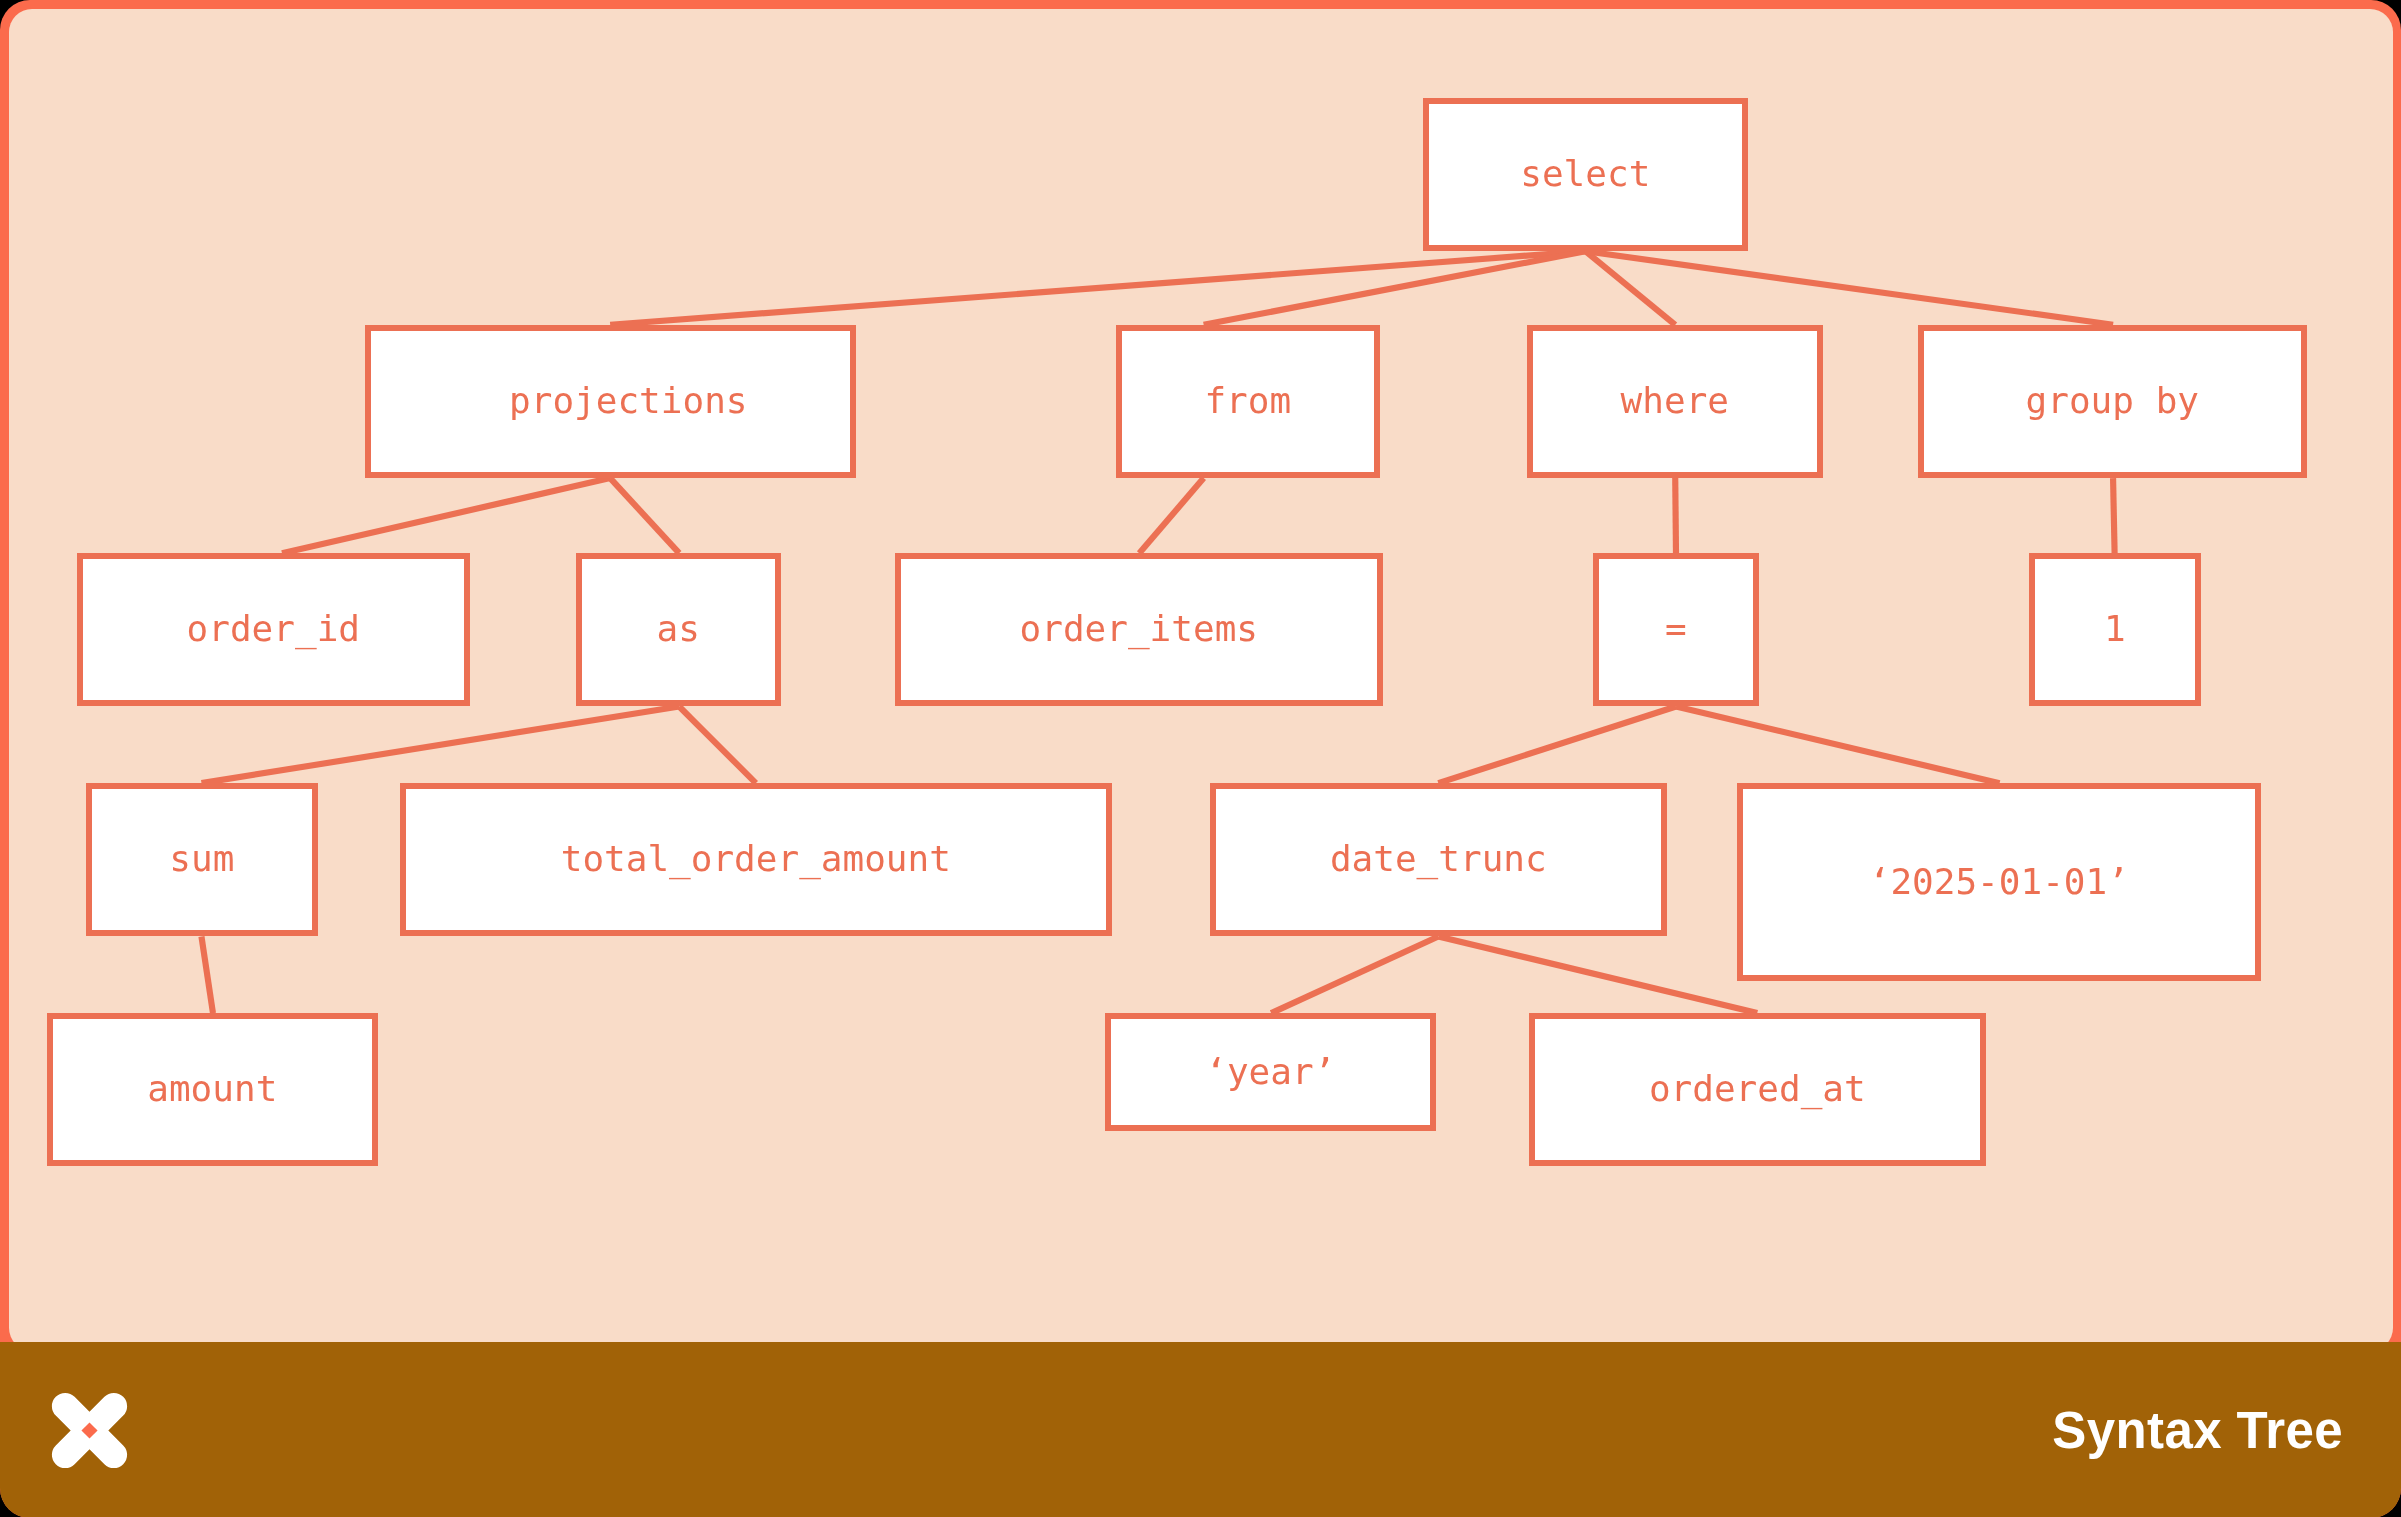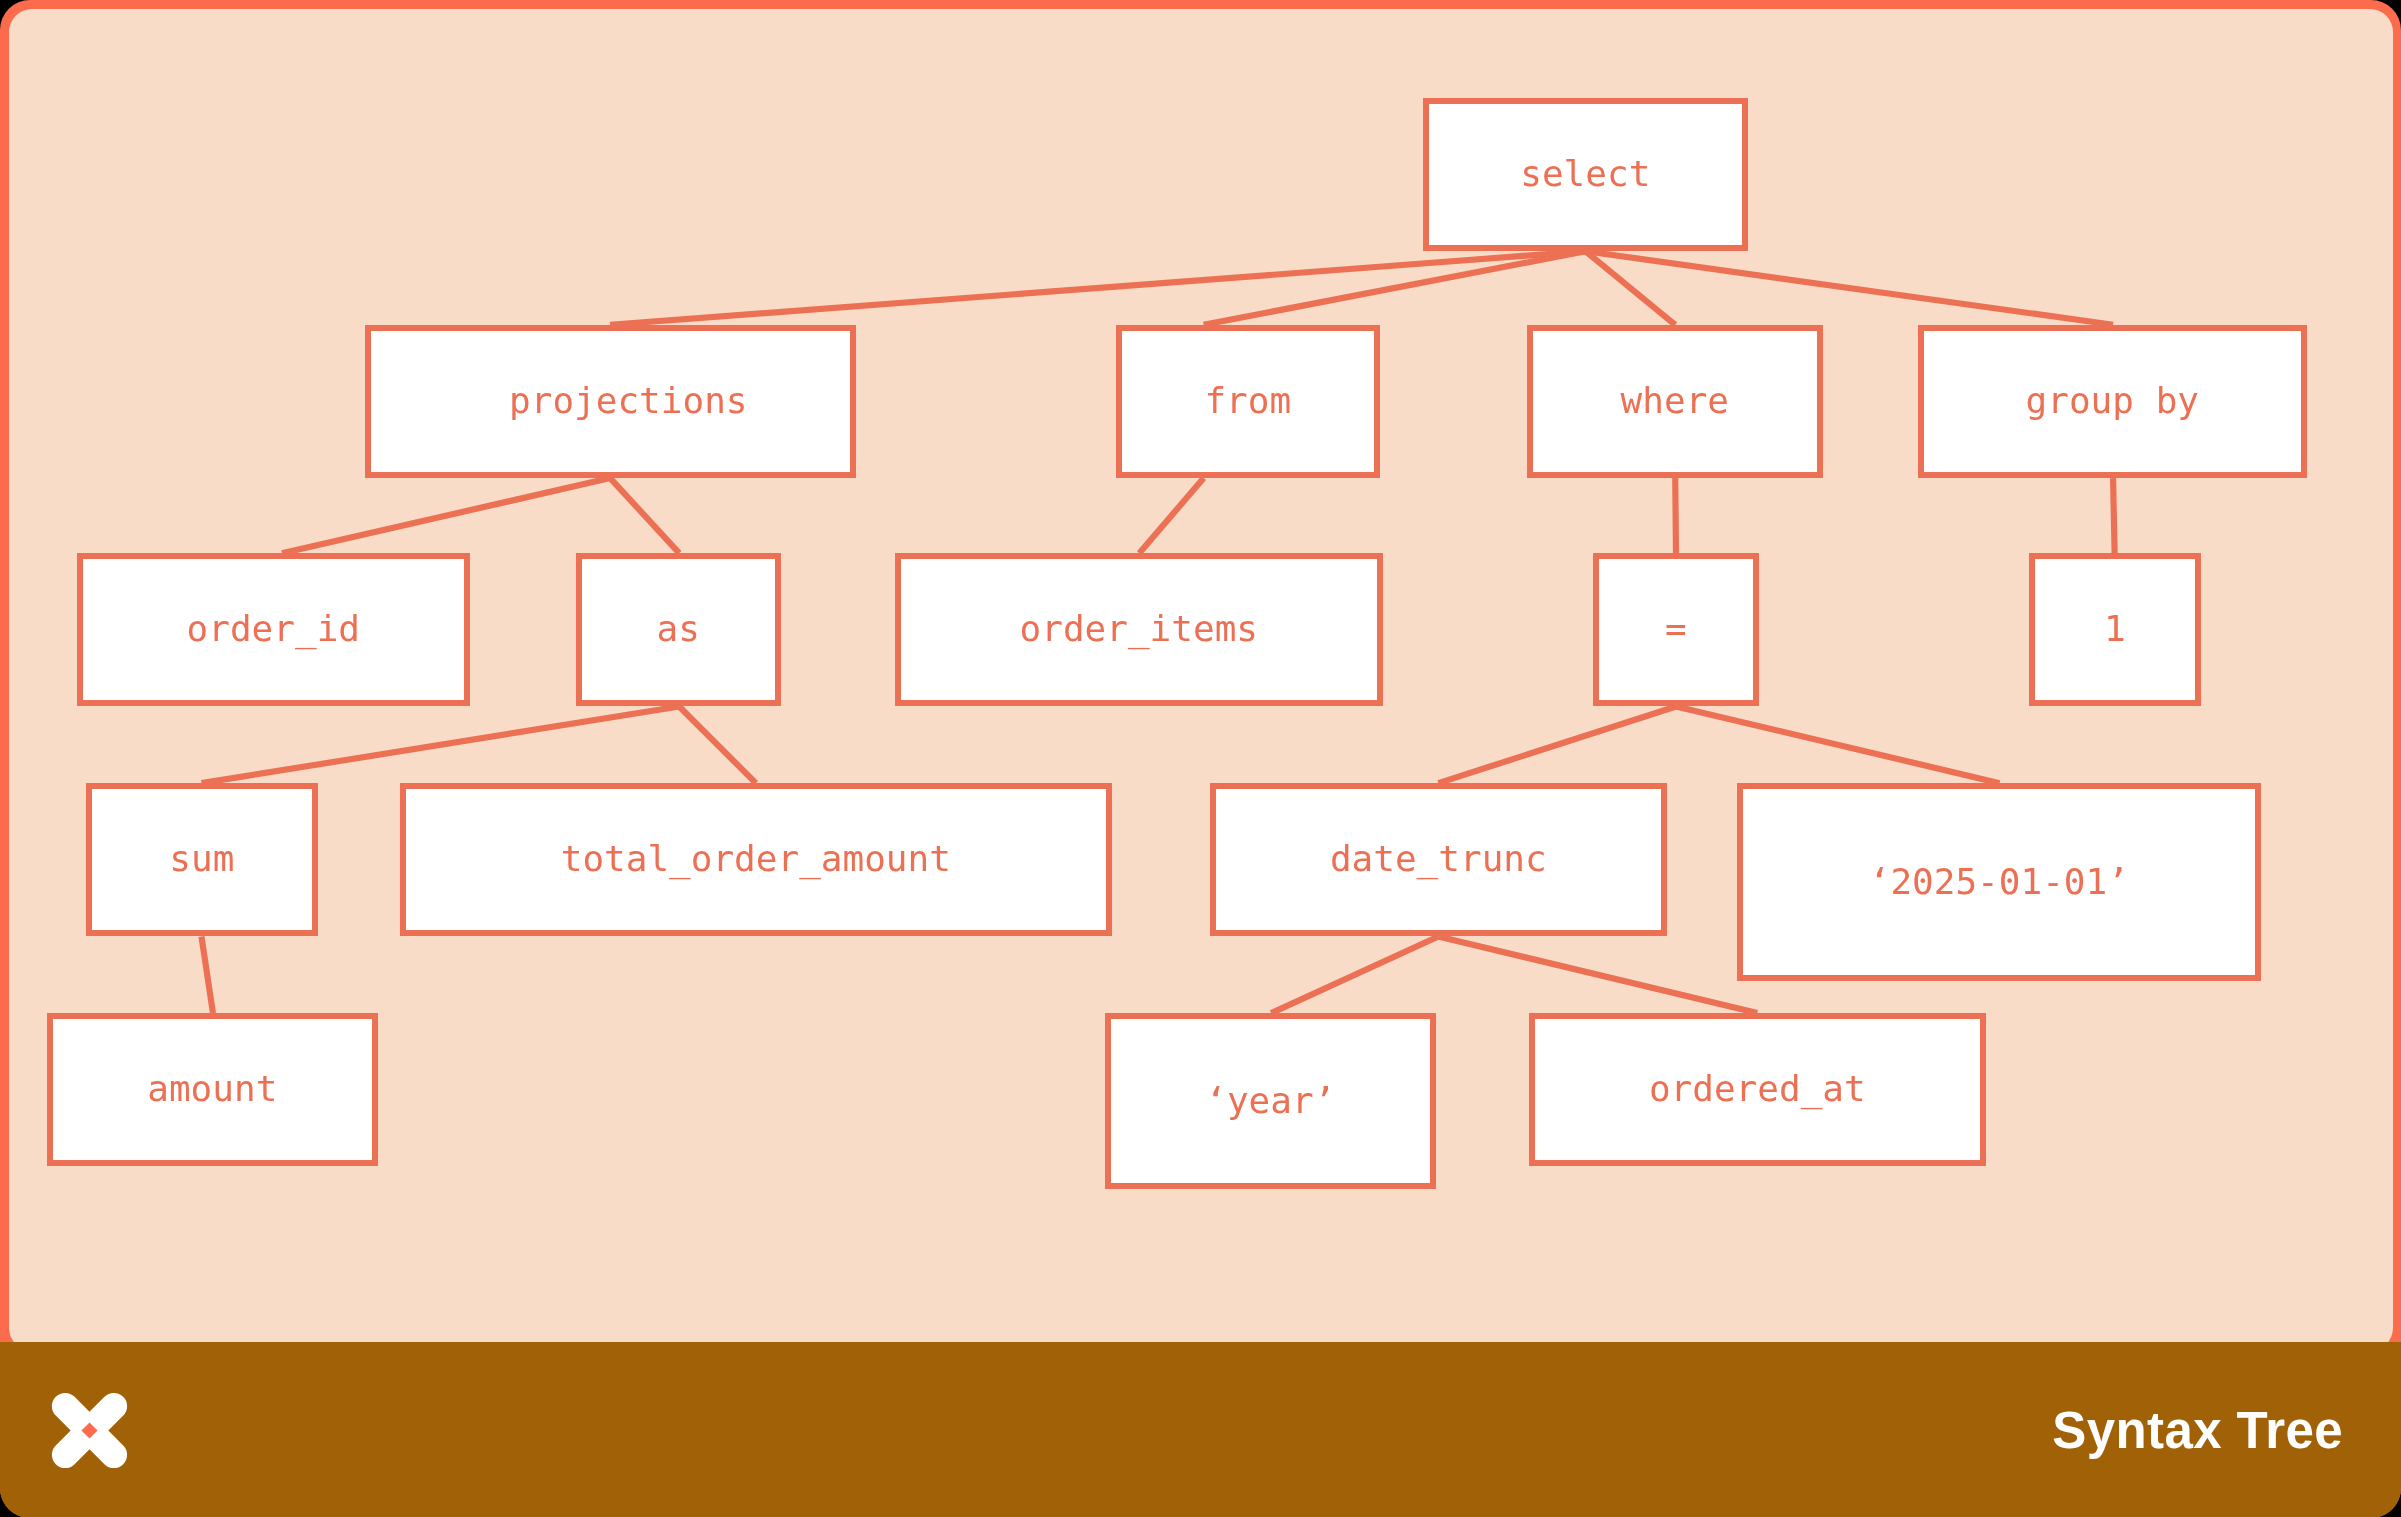--- a/index.html
+++ b/index.html
@@ -123,21 +123,21 @@
         <div class="node" style="left: 68px; top: 544px; width: 393px; height: 153px;">order_id</div>
         <div class="node" style="left: 567px; top: 544px; width: 205px; height: 153px;">as</div>
         <div class="node" style="left: 886px; top: 544px; width: 488px; height: 153px;">order_items</div>
         <div class="node" style="left: 1584px; top: 544px; width: 166px; height: 153px;">=</div>
         <div class="node" style="left: 2020px; top: 544px; width: 172px; height: 153px;">1</div>
         <div class="node" style="left: 77px; top: 774px; width: 232px; height: 153px;">sum</div>
         <div class="node" style="left: 391px; top: 774px; width: 712px; height: 153px;">total_order_amount</div>
         <div class="node" style="left: 1201px; top: 774px; width: 457px; height: 153px;">date_trunc</div>
         <div class="node" style="left: 1728px; top: 774px; width: 524px; height: 198px;">‘2025-01-01’</div>
         <div class="node" style="left: 38px; top: 1004px; width: 331px; height: 153px;">amount</div>
-        <div class="node" style="left: 1096px; top: 1004px; width: 331px; height: 176px;">‘year’</div>
+        <div class="node" style="left: 1096px; top: 1004px; width: 331px; height: 118px;">‘year’</div>
         <div class="node" style="left: 1520px; top: 1004px; width: 457px; height: 153px;">ordered_at</div>
       </div>
   </div>
 
   <div id="footer">
     <svg id="logo" viewBox="0 0 100 100">
       <path fill="#FFFFFF" d="M14.5 14.5 a14 14 0 0 1 19.8 0 L50 30.2 L65.7 14.5 a14 14 0 0 1 19.8 19.8 L69.8 50 L85.5 65.7 a14 14 0 0 1 -19.8 19.8 L50 69.8 L34.3 85.5 a14 14 0 0 1 -19.8 -19.8 L30.2 50 L14.5 34.3 a14 14 0 0 1 0 -19.8 Z"></path>
       <rect x="44" y="44" width="12" height="12" transform="rotate(45 50 50)" fill="#FB6B4C"></rect>
     </svg>
     <div id="footer-title">Syntax Tree</div>

